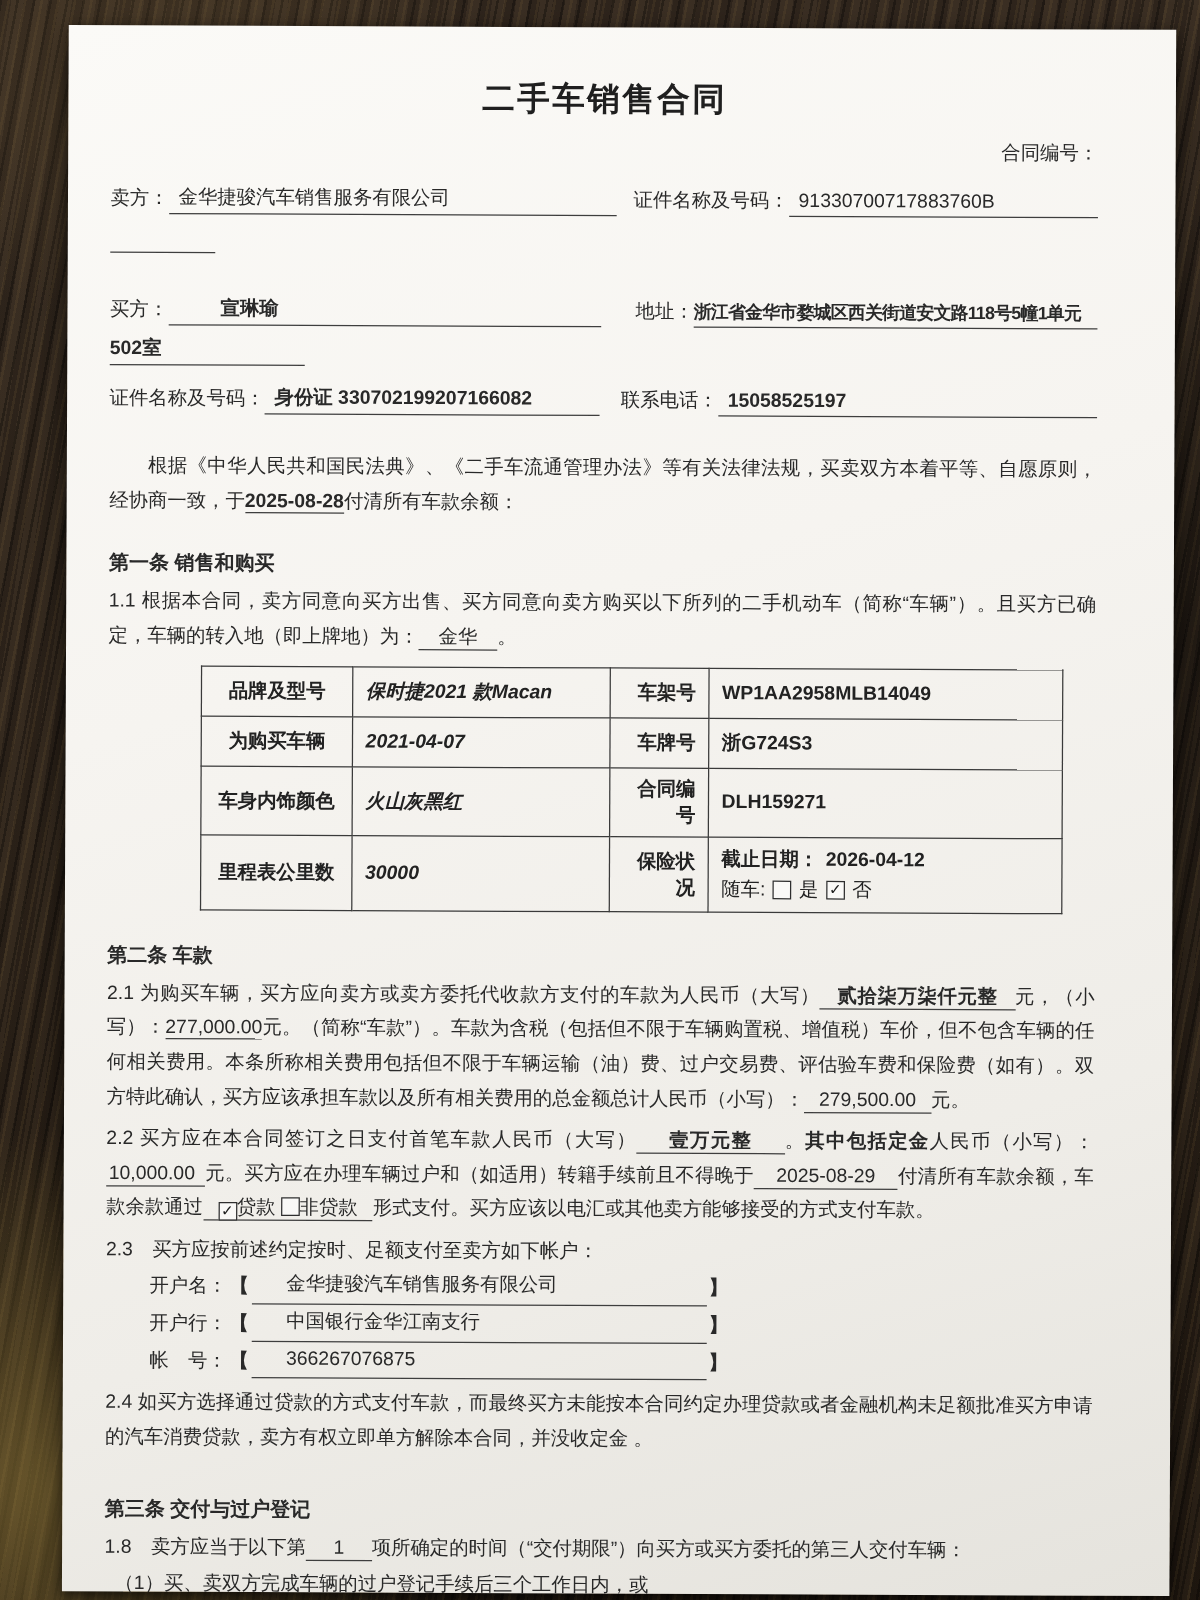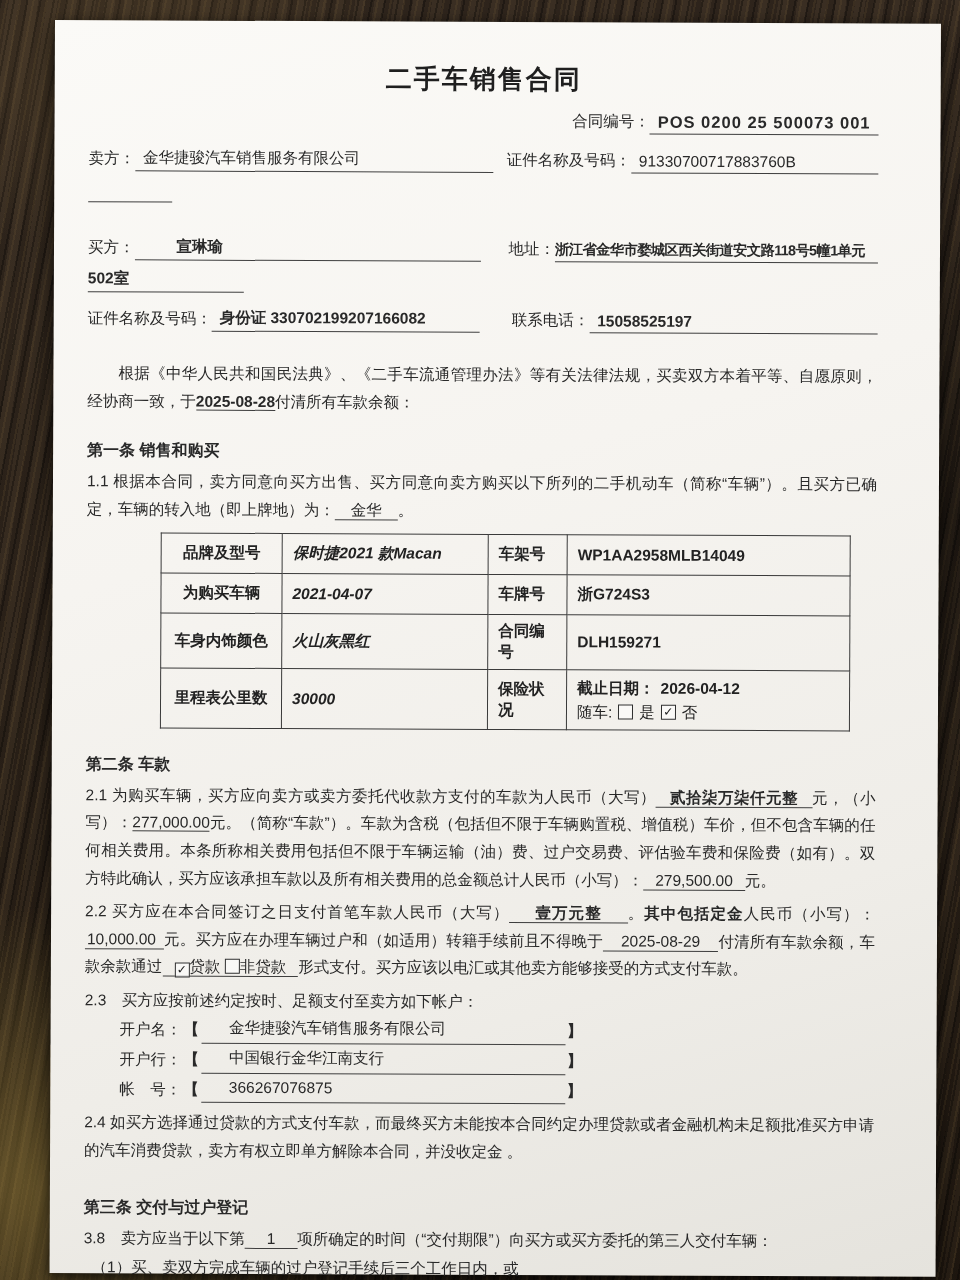--- a/index.html
+++ b/index.html
@@ -48,21 +48,21 @@
   table.veh{
     border-collapse:collapse;margin:10px 0 6px 74px;
     font-size:15.5px;
   }
   table.veh td{
     border:1.6px solid #3a3a3a;font-weight:700;color:#222;
     padding:6px 10px;height:27px;
   }
   td.tl{width:100px;text-align:center;padding:6px 4px;}
   td.tv1{width:185px;font-style:italic;}
-  td.tl2{width:58px;text-align:left;padding:6px 4px;}
+  td.tl2{width:58px;text-align:right;padding:6px 4px;}
   td.tv2{width:262px;}
   .ins-line{display:flex;align-items:center;gap:6px;line-height:1.5;}
   .ins-line.second{font-weight:400;}
   .cb{
     display:inline-block;width:13px;height:13px;border:1.6px solid #2e2e2e;
     line-height:13px;text-align:center;font-size:12px;vertical-align:-2px;
     background:rgba(255,255,255,.6);font-weight:700;color:#1d1d1d;
   }
   .acct-row{display:flex;align-items:flex-end;font-size:15.5px;line-height:1.78;}
   .acct-row .lbl{white-space:nowrap;margin-left:35px;}
@@ -75,21 +75,20 @@
 <body>
 
 <div class="scene">
   <div class="paper">
     <div class="content">
 
       <h1 class="title">二手车销售合同</h1>
 
       <div class="row contract-row">
         <span class="lbl">合同编号：</span>
-        <span class="fill b val">POS 0200 25 500073 001</span>
       </div>
 
       <div class="row">
         <span class="lbl">卖方：</span>
         <span class="fill" style="width:342px;">金华捷骏汽车销售服务有限公司</span>
         <span class="lbl" style="margin-left:14px;">证件名称及号码：</span>
         <span class="fill grow">91330700717883760B</span>
       </div>
 
       <div class="blankline"></div>
@@ -101,21 +100,21 @@
         <span class="fl b addr grow nowrap" style="padding-bottom:2px;">浙江省金华市婺城区西关街道安文路118号5幢1单元</span>
       </div>
 
       <div class="row" style="margin-top:8px;">
         <span class="fl b" style="width:156px;padding-bottom:2px;">502室</span>
       </div>
 
       <div class="row">
         <span class="lbl">证件名称及号码：</span>
         <span class="fill b" style="width:252px;">身份证 330702199207166082</span>
-        <span class="lbl" style="margin-left:32px;">联系电话：</span>
+        <span class="lbl" style="margin-left:17px;">联系电话：</span>
         <span class="fill b grow">15058525197</span>
       </div>
 
       <p class="para indent2" style="margin-top:28px;"><span>根据《中华人民共和国民法典》、《二手车流通管理办法》等有关法律法规，买卖双方本着平等、自愿原则，经协商一致，于</span><span class="fl b">2025-08-28</span><span>付清所有车款余额：</span></p>
 
       <div class="sec-h">第一条 销售和购买</div>
 
       <p class="para"><span>1.1 根据本合同，卖方同意向买方出售、买方同意向卖方购买以下所列的二手机动车（简称“车辆”）。且买方已确定，车辆的转入地（即上牌地）为：</span><span class="inline-fill" style="padding:0 16px 1px 16px;">金华</span><span>。</span></p>
 
       <table class="veh">
@@ -183,20 +182,20 @@
         <span class="lbl">帐　号：</span>
         <span class="bracket">【</span>
         <span class="acct-fill">366267076875</span>
         <span class="bracket">】</span>
       </div>
 
       <p class="para">2.4 如买方选择通过贷款的方式支付车款，而最终买方未能按本合同约定办理贷款或者金融机构未足额批准买方申请的汽车消费贷款，卖方有权立即单方解除本合同，并没收定金 。</p>
 
       <div class="sec-h" style="margin-top:34px;">第三条 交付与过户登记</div>
 
-      <p class="para"><span>3.8　卖方应当于以下第</span><span class="inline-fill" style="padding:0 22px 1px 22px;">1</span><span>项所确定的时间（“交付期限”）向买方或买方委托的第三人交付车辆：</span></p>
+      <p class="para"><span>1.8　卖方应当于以下第</span><span class="inline-fill" style="padding:0 22px 1px 22px;">1</span><span>项所确定的时间（“交付期限”）向买方或买方委托的第三人交付车辆：</span></p>
 
       <p class="para items">（1）买、卖双方完成车辆的过户登记手续后三个工作日内，或</p>
       <p class="para items">（2）买、卖双方完成车辆的过户登记手续以及（为买方贷款购买车辆）抵押登记手续后三个工作日内，或；</p>
 
     </div>
   </div>
 </div>
 
 </body></html>

